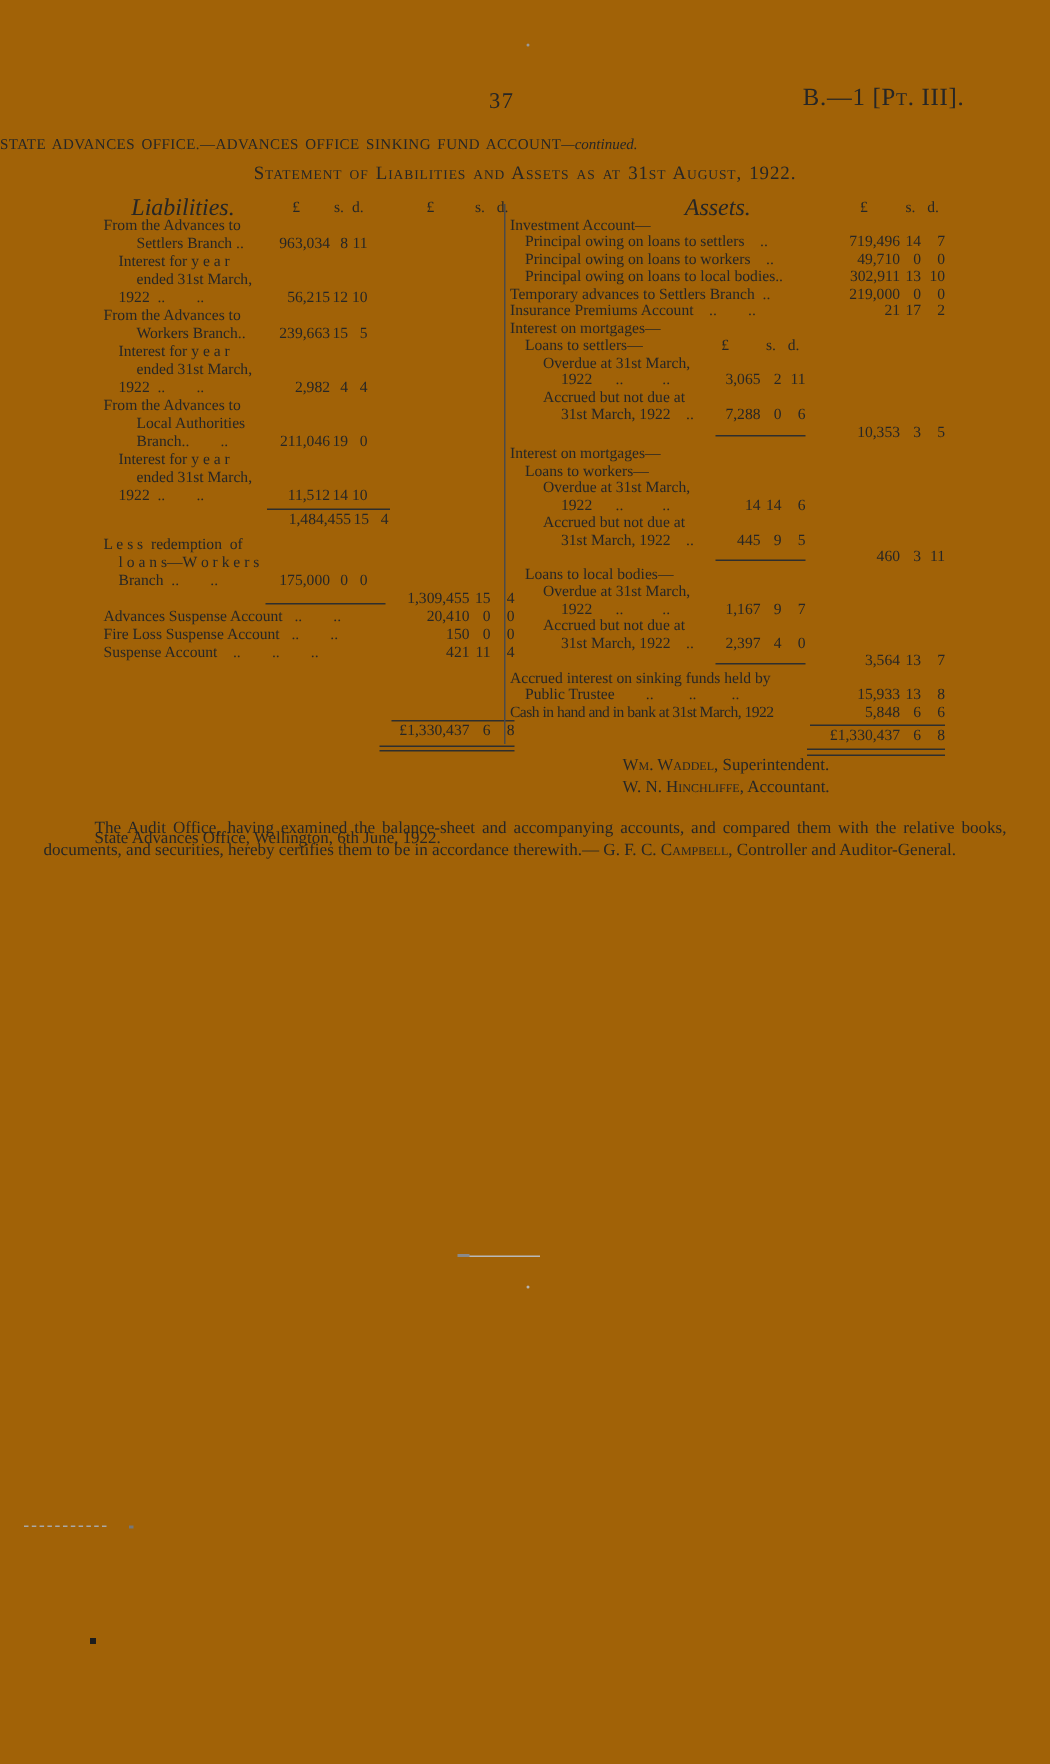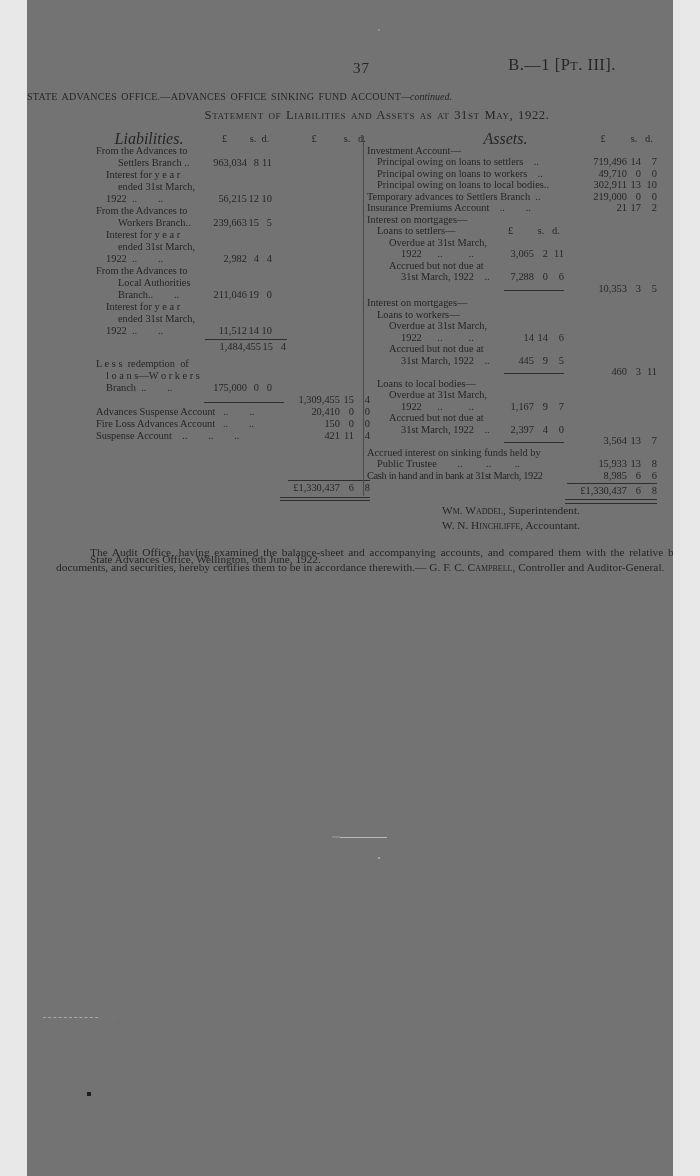--- a/index.html
+++ b/index.html
@@ -1,16 +1,16 @@
 <!DOCTYPE html>
 <html><head>
 <meta charset="utf-8">
 <style>
   html,body{margin:0;padding:0;background:#e8e8e8;}
-  .page{position:relative;width:646px;height:1176px;background:#737373;margin:0 auto;overflow:hidden;
+  .page{position:relative;width:700px;height:1176px;background:#a16207;margin:0 auto;overflow:hidden;
         font-family:"Liberation Serif","DejaVu Serif",serif;color:#262626;}
   .abs{position:absolute;}
   
   .pageno{left:326px;top:60px;font-size:15px;letter-spacing:1px;}
   .docref{right:57px;top:55px;font-size:16.5px;font-variant:small-caps;letter-spacing:.5px;}
   .title1{left:0;top:91px;width:700px;text-align:left;font-size:10px;letter-spacing:.3px;word-spacing:1.5px;}
   .title1 i{letter-spacing:0;}
   .title2{left:0;top:108px;width:700px;text-align:center;font-size:12.6px;font-variant:small-caps;
           letter-spacing:.6px;word-spacing:1px;}
   
@@ -64,21 +64,21 @@
   .a-sq{left:60px;top:1092px;width:4px;height:4px;background:#1d1d1d;}
 </style>
 </head>
 <body>
 
 <div class="page">
 
   <div class="abs pageno">37</div>
   <div class="abs docref">B.—1 [Pt. III].</div>
   <div class="abs title1"><span>STATE ADVANCES OFFICE.—ADVANCES OFFICE SINKING FUND ACCOUNT</span><i>—continued.</i></div>
-  <div class="abs title2">Statement of Liabilities and Assets as at 31st May, 1922.</div>
+  <div class="abs title2">Statement of Liabilities and Assets as at 31st August, 1922.</div>
 
   <div class="col colL">
     <div class="row">
       <div class="lbl hl" style="width:106px">Liabilities.</div>
       <div class="m c1p hc">£</div>
       <div class="m c1s hc">s.</div>
       <div class="m c1d hc">d.</div>
       <div class="gapL"></div>
       <div class="m c2p hc">£</div>
       <div class="m c2s hc">s.</div>
@@ -205,21 +205,21 @@
           <div class="lbl" style="width: 176px;">
             <div class="line" style="padding-left: 0px;">Advances Suspense Account   ..        ..</div>
           </div>
           <div class="gapL"></div>
           <div class="m c2p">20,410</div>
           <div class="m c2s">0</div>
           <div class="m c2d">0</div>
         </div>
         <div class="row">
           <div class="lbl" style="width: 176px;">
-            <div class="line" style="padding-left: 0px;">Fire Loss Advances Account   ..        ..</div>
+            <div class="line" style="padding-left: 0px;">Fire Loss Suspense Account   ..        ..</div>
           </div>
           <div class="gapL"></div>
           <div class="m c2p">150</div>
           <div class="m c2s">0</div>
           <div class="m c2d">0</div>
         </div>
         <div class="row">
           <div class="lbl" style="width: 176px;">
             <div class="line" style="padding-left: 0px;">Suspense Account    ..        ..        ..</div>
           </div>
@@ -465,21 +465,21 @@
           <div class="gapR"></div>
           <div class="m mnp">15,933</div>
           <div class="m mns">13</div>
           <div class="m mnd">8</div>
         </div>
         <div class="row tight">
           <div class="lbl" style="width: 197px;">
             <div class="line" style="padding-left: 0px;">Cash in hand and in bank at 31st March, 1922</div>
           </div>
           <div class="gapR"></div>
-          <div class="m mnp">8,985</div>
+          <div class="m mnp">5,848</div>
           <div class="m mns">6</div>
           <div class="m mnd">6</div>
         </div>
         <div class="fx"></div>
         <div class="rl main"></div>
         <div class="row total">
           <div class="lbl" style="width: 197px;"></div>
           <div class="gapR"></div>
           <div class="m mnp">£1,330,437</div>
           <div class="m mns">6</div>

